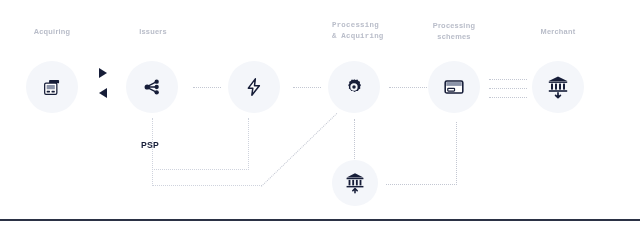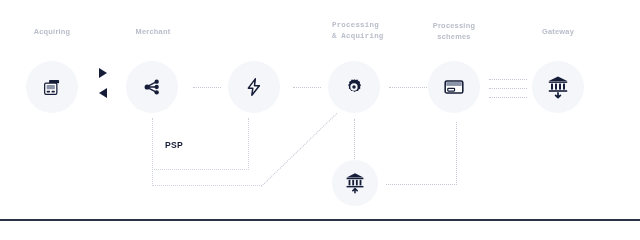--- a/index.html
+++ b/index.html
@@ -82,49 +82,48 @@
     border-right: 8px solid #161d38;
   }
 
   
   .psp-label {
     position: absolute;
     color: #161d38;
     font-size: 8.6px;
     font-weight: 700;
     letter-spacing: 0.3px;
-    margin-left: 24px;
   }
 
   
   .bottom-divider {
     position: absolute;
     left: 0;
     width: 640px;
     height: 1.5px;
     background: #2b3245;
   }
 </style>
 </head>
 <body>
 
 <div id="canvas">
 
   <div class="node-label" style="left:12px; top:26px; width:80px;">Acquiring</div>
 
-  <div class="node-label" style="left:113px; top:26px; width:80px;">Merchant</div>
+  <div class="node-label" style="left:113px; top:26px; width:80px;">Issuers</div>
 
 
   <div class="node-label left-align" style="left:332px; top:20px; width:76px;">Processing
 &amp; Acquiring</div>
 
   <div class="node-label" style="left:414px; top:20px; width:80px;">Processing
 schemes</div>
 
-  <div class="node-label" style="left:518px; top:26px; width:80px;">Gateway</div>
+  <div class="node-label" style="left:518px; top:26px; width:80px;">Merchant</div>
 
   <div class="dot-h" style="left:193px; top:87px; width:28px;"></div>
 
   <div class="dot-h" style="left:293px; top:87px; width:28px;"></div>
 
   <div class="dot-h" style="left:389px; top:87px; width:38px;"></div>
 
   <div class="dot-h" style="left:489px; top:79px; width:38px;"></div>
   <div class="dot-h" style="left:489px; top:88px; width:38px;"></div>
   <div class="dot-h" style="left:489px; top:97px; width:38px;"></div>

